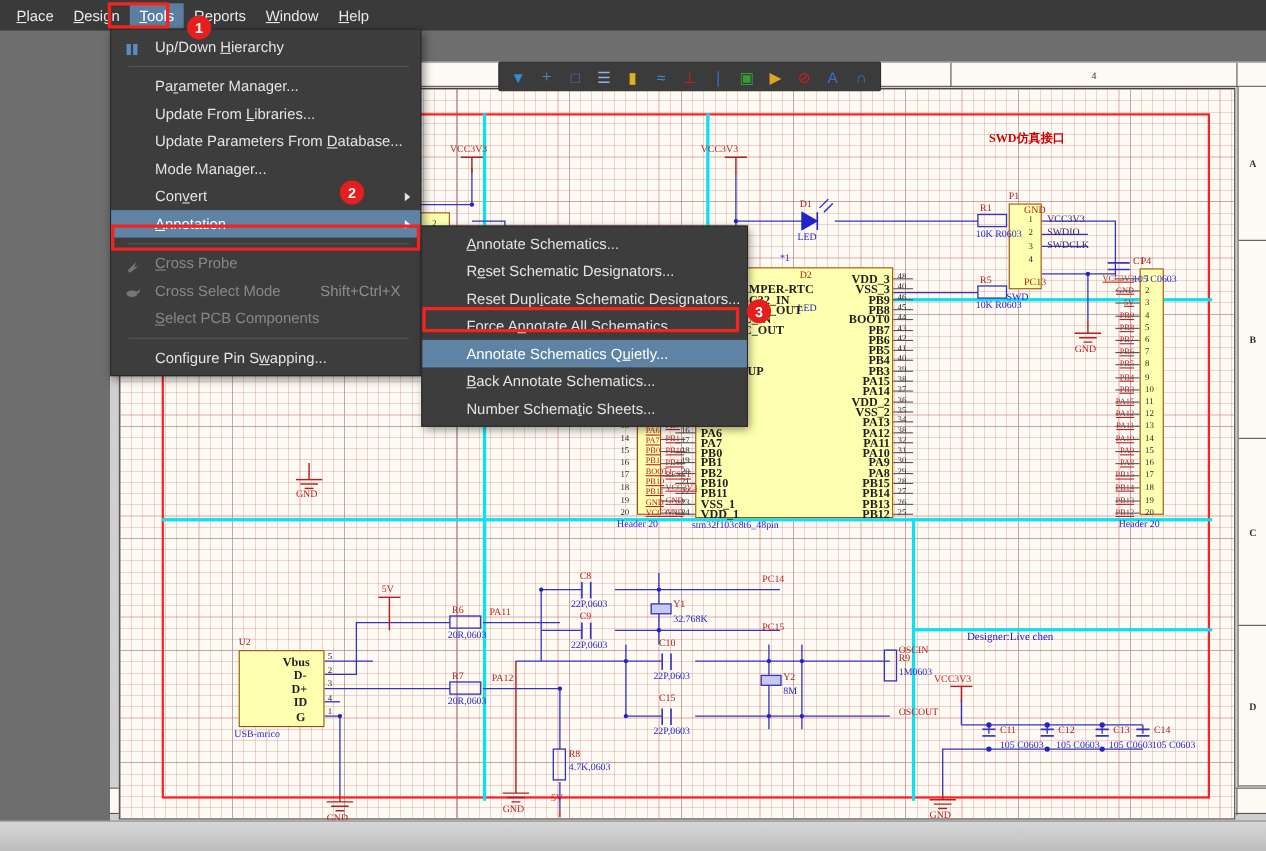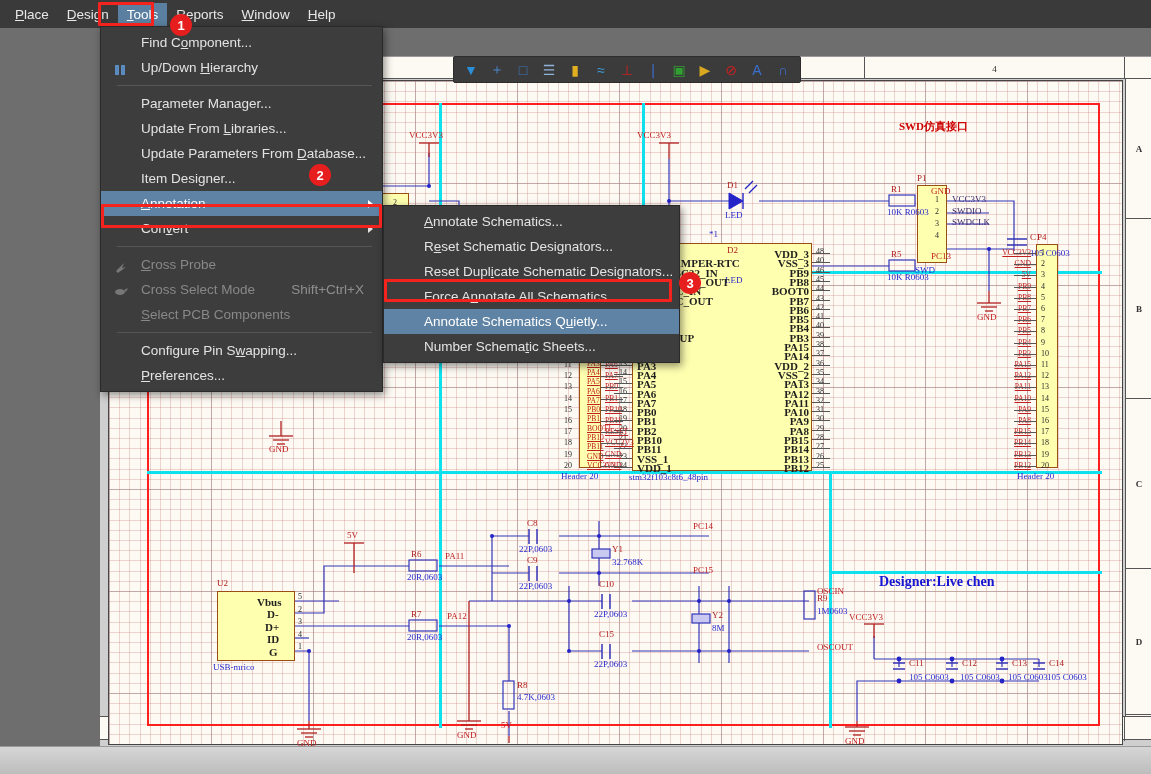--- a/index.html
+++ b/index.html
@@ -151,21 +151,21 @@
   .lbl {
     position: absolute; font-family: "Liberation Serif", serif;
     font-size: 9px; white-space: nowrap; line-height: 1;
   }
   .lbl.net { color: #c02020; }
   .lbl.des { color: #b02020; }
   .lbl.cmt { color: #2a2acc; }
   .lbl.pin { color: #3a2a6a; }
   .lbl.pinnum { color: #2a2a2a; font-size: 8px; }
   .lbl.title { color: #cc0000; font-weight: bold; font-size: 11px; }
-  .lbl.designer { color: #1414d2; font-weight: bold; font-size: 14px; }
+  .lbl.designer { color: #1414d2; font-weight: normal; font-size: 10px; }
   .lbl.pinname { color: #1f1f1f; font-size: 11px; font-weight: bold; }
   .underline { text-decoration: underline; }
 
   .ic {
     position: absolute; background: #ffffb0;
     border: 1.3px solid #9a4f12;
   }
 
   
   .botbar {
@@ -836,52 +836,51 @@
   <div class="menubar" id="menubar">
       <div class="mi"><u>P</u>lace</div>
       <div class="mi"><u>D</u>esign</div>
       <div class="mi active"><u>T</u>ools</div>
       <div class="mi"><u>R</u>eports</div>
       <div class="mi"><u>W</u>indow</div>
       <div class="mi"><u>H</u>elp</div>
     </div>
 
   <div class="menu" id="tools-menu" style="left:100px;top:26px;width:283px;">
-      <div class="row"><span>Find C<u>o</u>mponent...</span></div>
       <div class="row"><span>Up/Down <u>H</u>ierarchy</span><span class="gicon"><svg width="16" height="14">
             <rect x="2" y="2" width="4" height="10" fill="#5a8bc0"></rect>
             <rect x="8" y="2" width="4" height="10" fill="#5a8bc0"></rect>
           </svg></span></div>
       <div class="sep"></div>
       <div class="row"><span>Pa<u>r</u>ameter Manager...</span></div>
       <div class="row"><span>Update From <u>L</u>ibraries...</span></div>
       <div class="row"><span>Update Parameters From <u>D</u>atabase...</span></div>
-      <div class="row"><span>Item Designer...</span></div>
+      <div class="row"><span>Mode Manager...</span></div>
+      <div class="row"><span>Con<u>v</u>ert</span><span class="arrow"></span></div>
       <div class="row hl"><span><u>A</u>nnotation</span><span class="arrow"></span></div>
-      <div class="row"><span>Con<u>v</u>ert</span><span class="arrow"></span></div>
       <div class="sep"></div>
       <div class="row dim"><span><u>C</u>ross Probe</span><span class="gicon"><svg width="16" height="14">
             <path d="M3 11 L11 3 L9 8 L13 7 L5 13 Z" fill="#777"></path>
           </svg></span></div>
       <div class="row dim"><span>Cross Select Mode</span><span class="shortcut">Shift+Ctrl+X</span><span class="gicon"><svg width="16" height="14">
             <ellipse cx="7" cy="7" rx="5" ry="3" fill="#777"></ellipse>
             <path d="M11 5 L15 3 L13 7 Z" fill="#777"></path>
           </svg></span></div>
       <div class="row dim"><span><u>S</u>elect PCB Components</span></div>
       <div class="sep"></div>
       <div class="row"><span>Configure Pin S<u>w</u>apping...</span></div>
-      <div class="row"><span><u>P</u>references...</span></div>
     </div>
 
   <div class="menu" id="annot-menu" style="left:383px;top:205px;width:297px;">
       <div class="row"><span><u>A</u>nnotate Schematics...</span></div>
       <div class="row"><span>R<u>e</u>set Schematic Designators...</span></div>
       <div class="row"><span>Reset Dupl<u>i</u>cate Schematic Designators...</span></div>
       <div class="row"><span>Force A<u>n</u>notate All Schematics...</span></div>
       <div class="row hl"><span>Annotate Schematics Q<u>u</u>ietly...</span></div>
+      <div class="row"><span><u>B</u>ack Annotate Schematics...</span></div>
       <div class="row"><span>Number Schema<u>t</u>ic Sheets...</span></div>
     </div>
 
   <div class="redbox" style="left:98px;top:2px;width:56px;height:24px;"></div>
   <div class="redbox" style="left:101px;top:204px;width:281px;height:24px;"></div>
   <div class="redbox" style="left:384px;top:279px;width:288px;height:23px;"></div>
 
   <div class="badge" style="left:170px;top:14px;">1</div>
   <div class="badge" style="left:309px;top:164px;">2</div>
   <div class="badge" style="left:679px;top:272px;">3</div>

